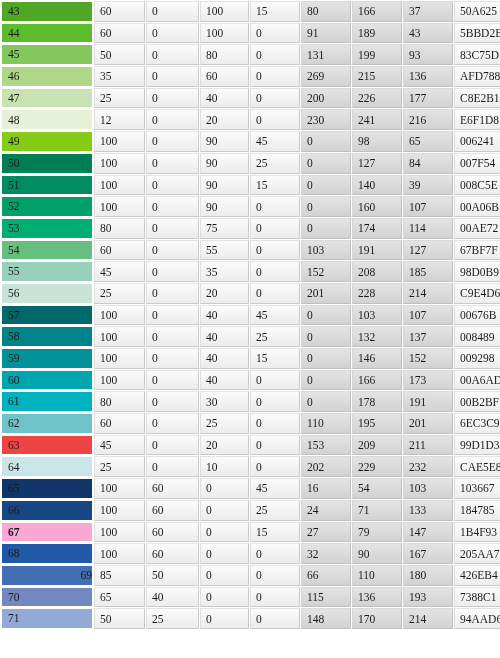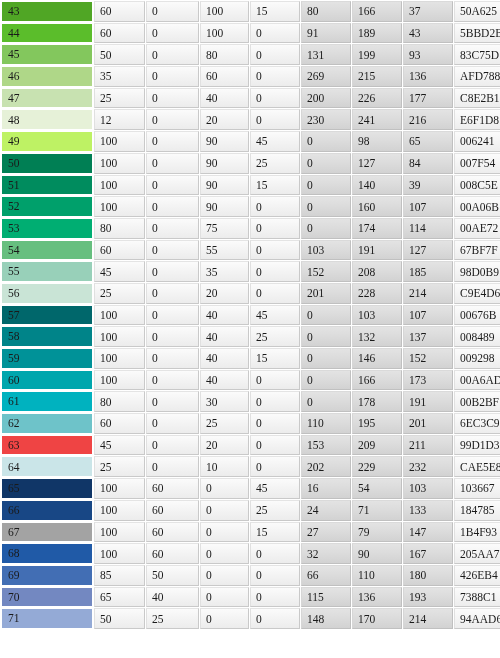--- a/index.html
+++ b/index.html
@@ -147,21 +147,21 @@
         <td class="cmyk-cell">12</td>
         <td class="cmyk-cell">0</td>
         <td class="cmyk-cell">20</td>
         <td class="cmyk-cell">0</td>
         <td class="rgb-cell">230</td>
         <td class="rgb-cell">241</td>
         <td class="rgb-cell">216</td>
         <td class="hex-cell">E6F1D8</td>
       </tr>
       <tr>
-        <td class="swatch-cell" style="background: #bef264;"><span class="swatch-num">49</span></td>
+        <td class="swatch-cell" style="background: #84cc16;"><span class="swatch-num">49</span></td>
         <td class="cmyk-cell">100</td>
         <td class="cmyk-cell">0</td>
         <td class="cmyk-cell">90</td>
         <td class="cmyk-cell">45</td>
         <td class="rgb-cell">0</td>
         <td class="rgb-cell">98</td>
         <td class="rgb-cell">65</td>
         <td class="hex-cell">006241</td>
       </tr>
       <tr>
@@ -345,21 +345,21 @@
         <td class="cmyk-cell">100</td>
         <td class="cmyk-cell">60</td>
         <td class="cmyk-cell">0</td>
         <td class="cmyk-cell">25</td>
         <td class="rgb-cell">24</td>
         <td class="rgb-cell">71</td>
         <td class="rgb-cell">133</td>
         <td class="hex-cell">184785</td>
       </tr>
       <tr>
-        <td class="swatch-cell" style="background: #a3a3a3;"><span class="swatch-num">67</span></td>
+        <td class="swatch-cell" style="background: #f9a8d4; font-weight: bold;"><span class="swatch-num">67</span></td>
         <td class="cmyk-cell">100</td>
         <td class="cmyk-cell">60</td>
         <td class="cmyk-cell">0</td>
         <td class="cmyk-cell">15</td>
         <td class="rgb-cell">27</td>
         <td class="rgb-cell">79</td>
         <td class="rgb-cell">147</td>
         <td class="hex-cell">1B4F93</td>
       </tr>
       <tr>
@@ -367,21 +367,21 @@
         <td class="cmyk-cell">100</td>
         <td class="cmyk-cell">60</td>
         <td class="cmyk-cell">0</td>
         <td class="cmyk-cell">0</td>
         <td class="rgb-cell">32</td>
         <td class="rgb-cell">90</td>
         <td class="rgb-cell">167</td>
         <td class="hex-cell">205AA7</td>
       </tr>
       <tr>
-        <td class="swatch-cell" style="background: rgb(66, 110, 180);"><span class="swatch-num">69</span></td>
+        <td class="swatch-cell" style="background: rgb(66, 110, 180); text-align: right;"><span class="swatch-num">69</span></td>
         <td class="cmyk-cell">85</td>
         <td class="cmyk-cell">50</td>
         <td class="cmyk-cell">0</td>
         <td class="cmyk-cell">0</td>
         <td class="rgb-cell">66</td>
         <td class="rgb-cell">110</td>
         <td class="rgb-cell">180</td>
         <td class="hex-cell">426EB4</td>
       </tr>
       <tr>

